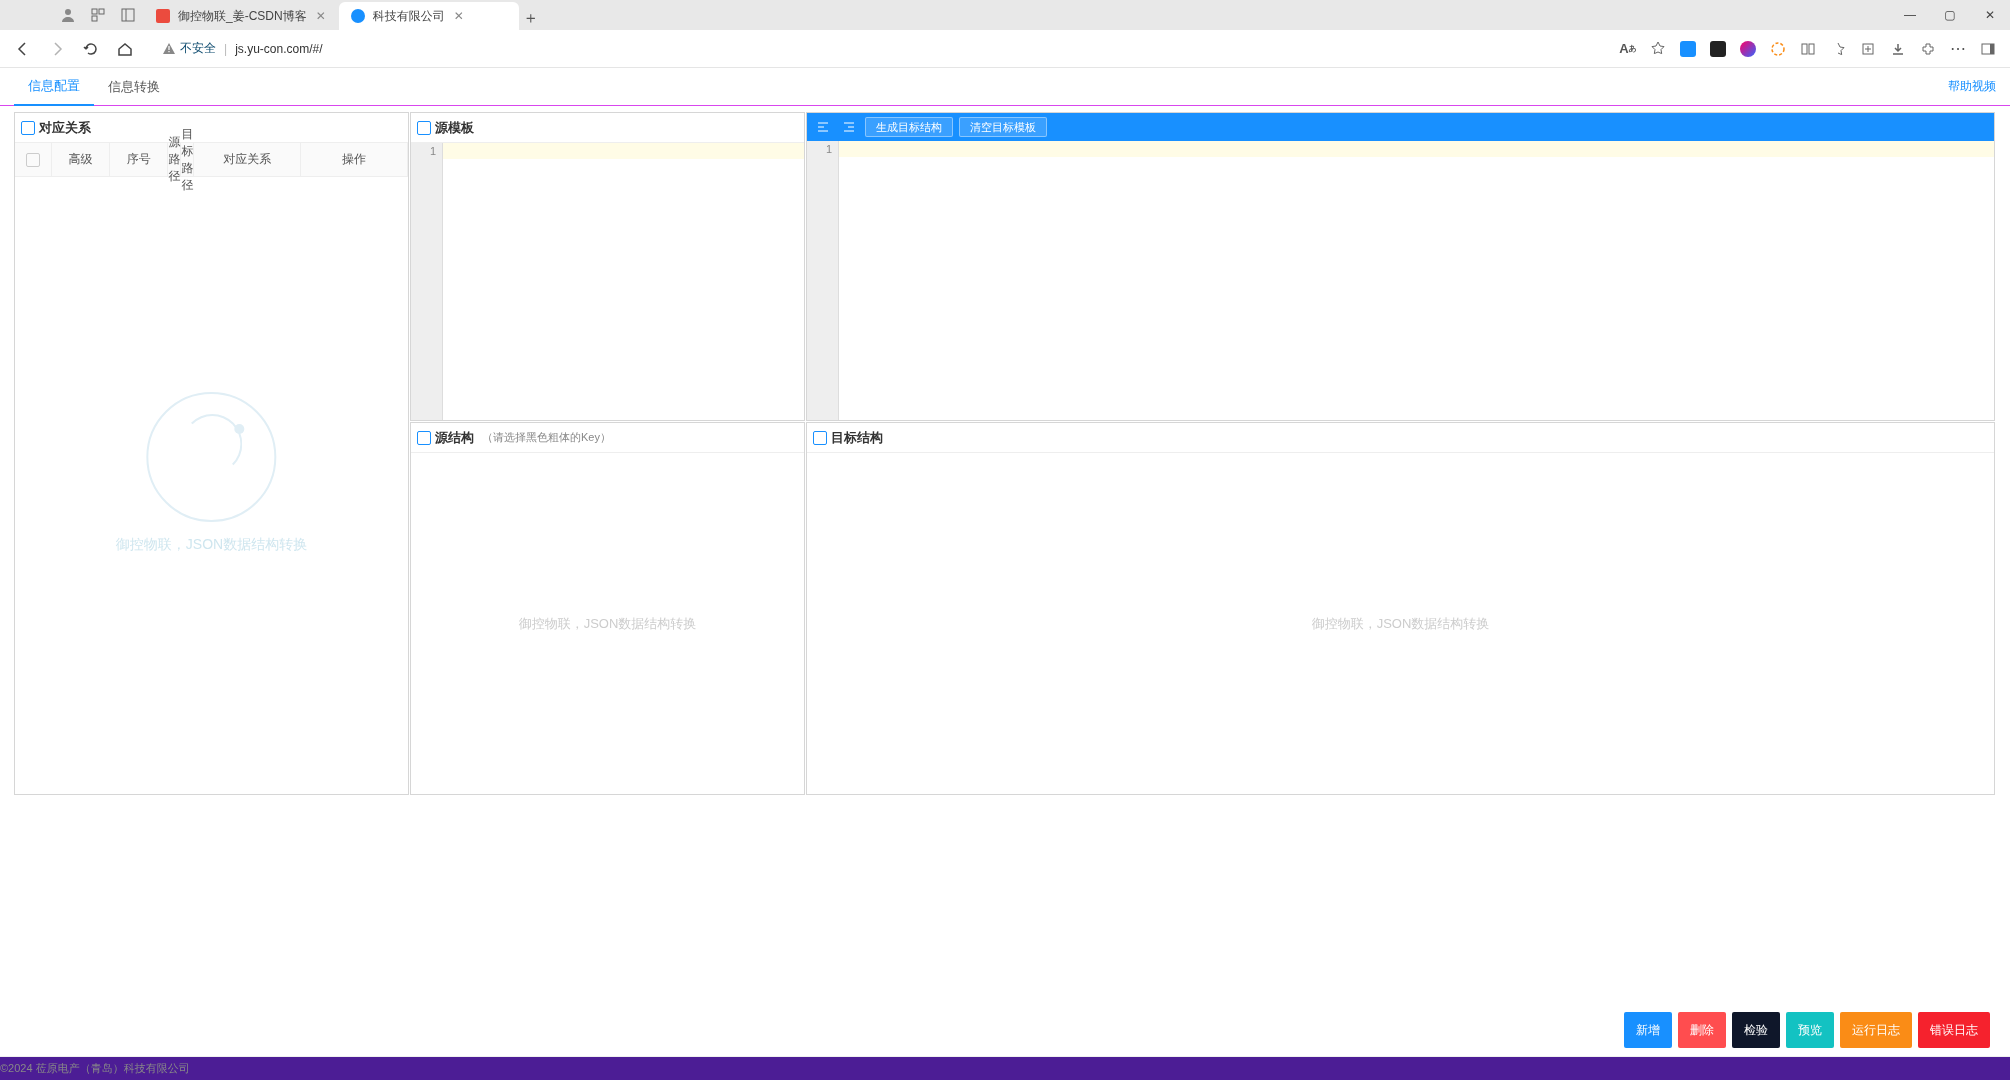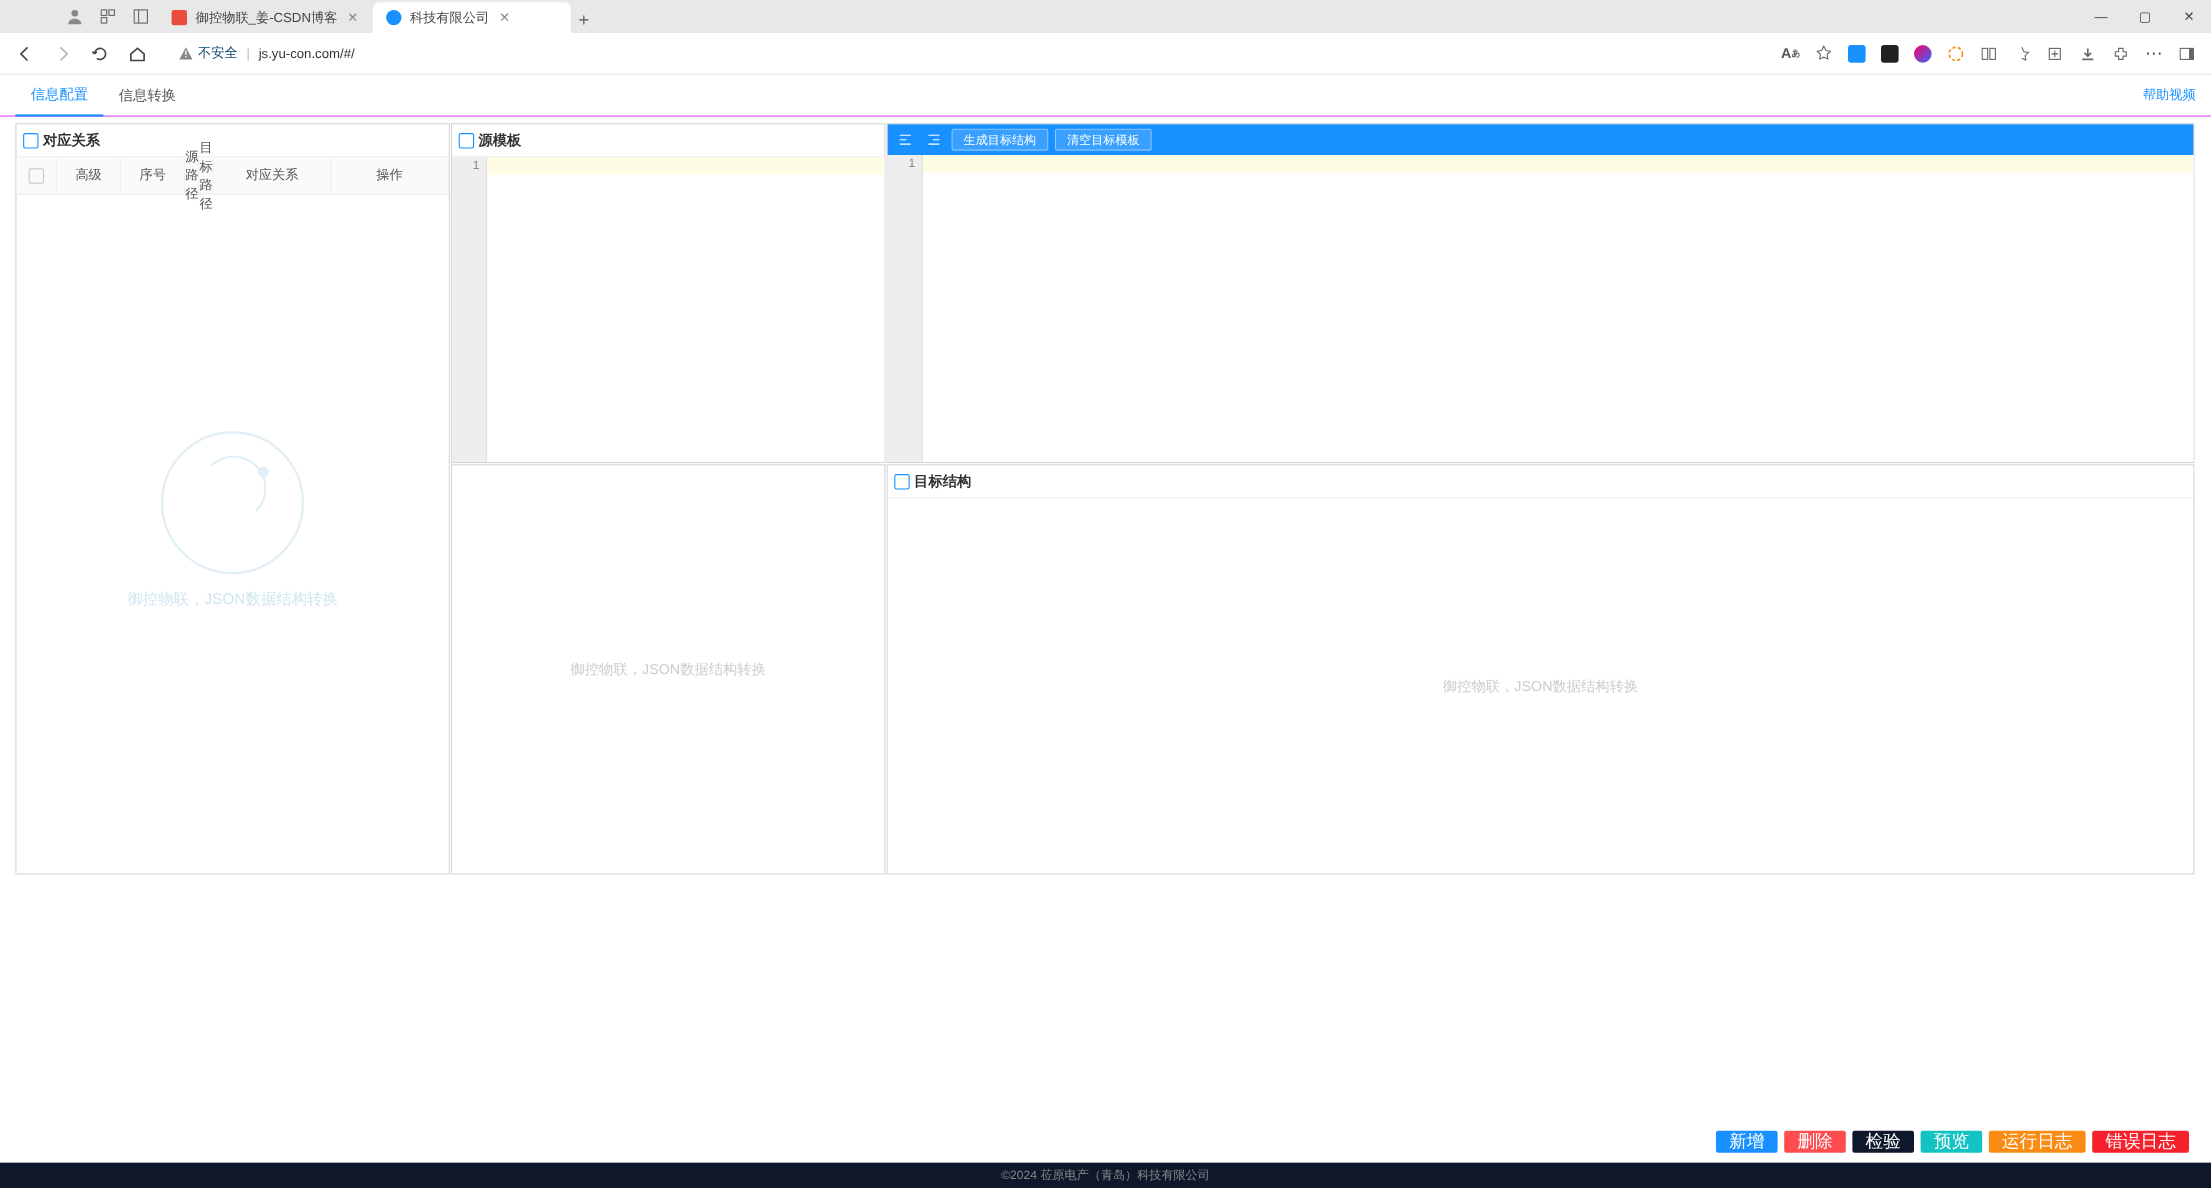--- a/index.html
+++ b/index.html
@@ -65,30 +65,30 @@
 .rel-chkbox { width: 14px; height: 14px; border: 1px solid #ccc; border-radius: 2px; }
 .rel-body { flex: 1; position: relative; }
 .watermark { position: absolute; left: 50%; top: 48%; transform: translate(-50%,-50%); text-align: center; color: #e0eef5; }
 .watermark-circle { width: 130px; height: 130px; border-radius: 50%; border: 2px solid #e0eef5; margin: 0 auto 14px; position: relative; }
 .watermark-arc { position: absolute; width: 60px; height: 60px; border: 2px solid #e0eef5; border-radius: 50%; border-left-color: transparent; border-bottom-color: transparent; left: 34px; top: 20px; }
 .watermark-dot { position: absolute; width: 10px; height: 10px; background: #e0eef5; border-radius: 50%; right: 30px; top: 30px; }
 .watermark-text { font-size: 14px; color: #cfe6ef; }
 
 
 .action-bar { position: absolute; right: 20px; bottom: 32px; display: flex; gap: 6px; }
-.act-btn { height: 20px; padding: 0 12px; color: #fff; font-size: 16px; border: none; border-radius: 2px; cursor: pointer; }
+.act-btn { height: 36px; padding: 0 12px; color: #fff; font-size: 12px; border: none; border-radius: 2px; cursor: pointer; }
 .act-blue { background: #1890ff; }
 .act-red { background: #ff4d4f; }
 .act-green { background: #0f172a; }
 .act-teal { background: #13c2c2; }
 .act-orange { background: #fa8c16; }
 .act-red2 { background: #f5222d; }
 
 
-.footer { position: fixed; bottom: 0; left: 0; right: 0; height: 24px; display: flex; align-items: center; justify-content: center; font-size: 11px; color: #888; background: #0f172a; border-top: 1px solid #f0f0f0; }
+.footer { position: fixed; bottom: 0; left: 0; right: 0; height: 24px; display: flex; align-items: center; font-size: 11px; color: #888; background: #4c1d95; border-top: 1px solid #f0f0f0; }
 
 svg { display: block; }
 </style>
 </head>
 <body>
 
 <div class="browser-chrome">
   <div class="titlebar">
     <div class="titlebar-left">
       <span class="titlebar-ico">
@@ -297,20 +297,25 @@
         <div class="watermark-circle">
             <div class="watermark-arc"></div>
             <div class="watermark-dot"></div>
           </div>
         <div class="watermark-text">御控物联，JSON数据结构转换</div>
       </div>
     </div>
   </div>
 
   <div class="panel">
+    <div class="panel-hd">
+      <span class="panel-hd-ico"></span>
+      <span>源结构</span>
+      <span class="panel-hint">（请选择黑色粗体的Key）</span>
+    </div>
     <div class="empty-body">
       <span>御控物联，JSON数据结构转换</span>
     </div>
   </div>
 
   <div class="panel">
     <div class="panel-hd">
       <span class="panel-hd-ico"></span>
       <span>目标结构</span>
     </div>

